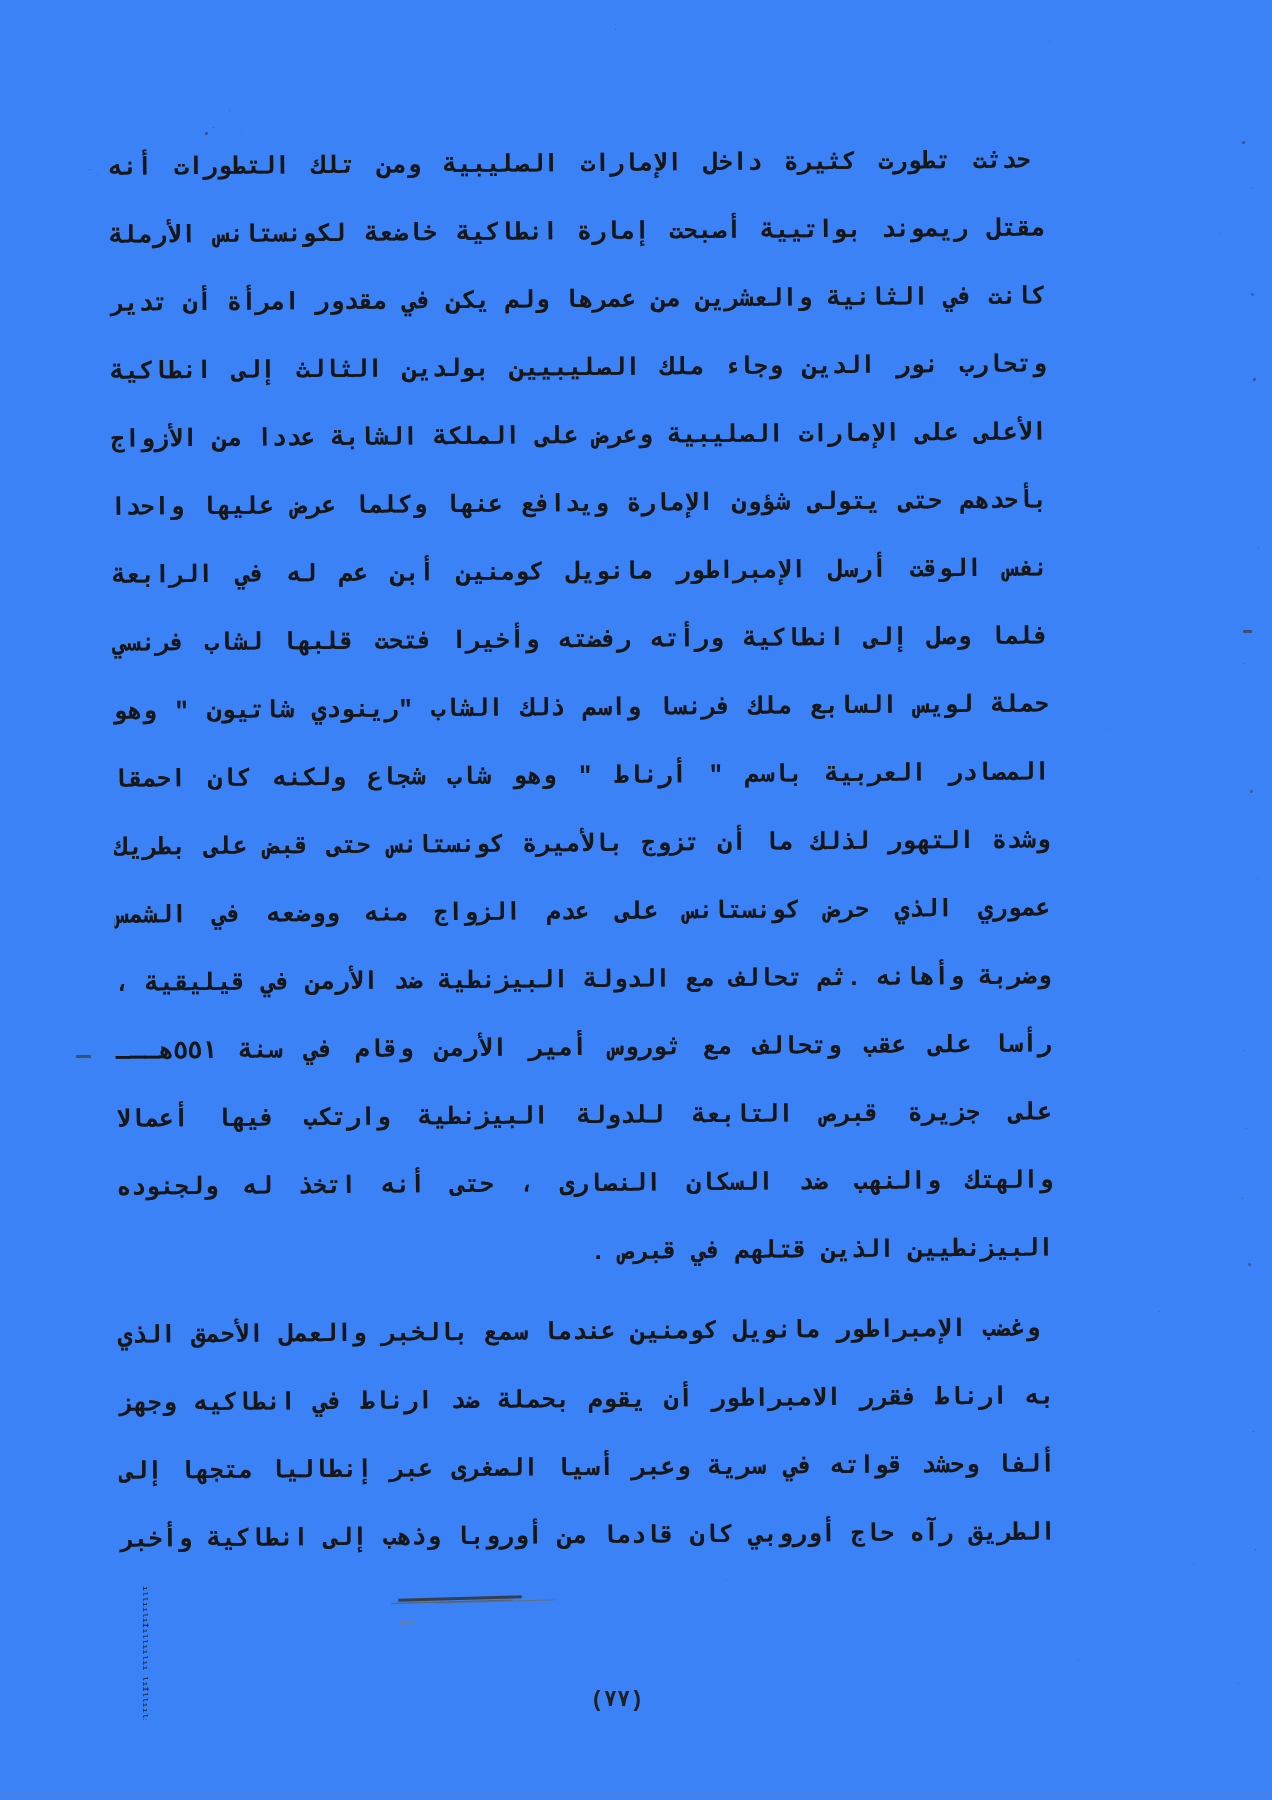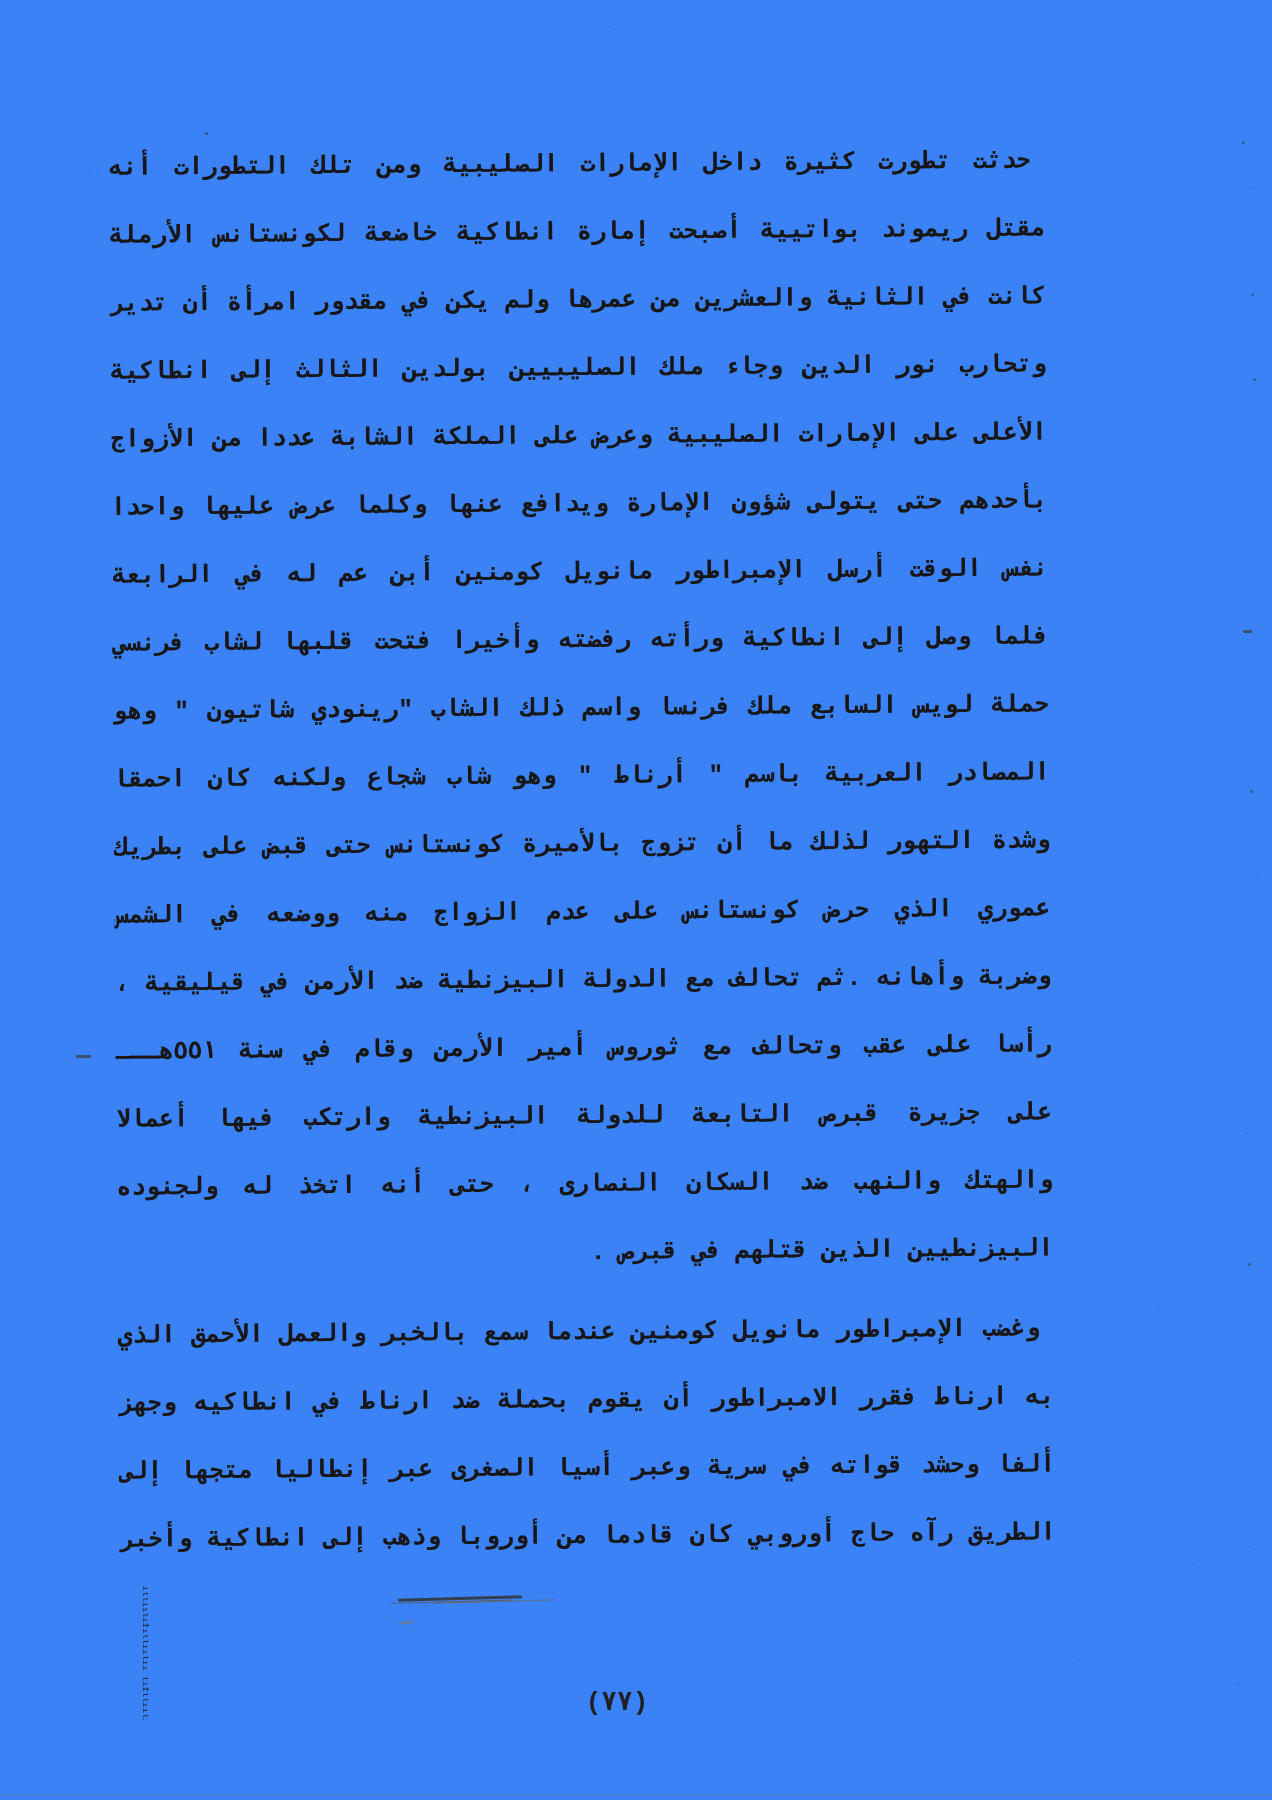--- a/index.html
+++ b/index.html
@@ -34,21 +34,21 @@
     text-align:justify;
     text-align-last:justify;
   }
   .line.opening{text-align-last:right;padding-right:14px;}
   .line.closing{text-align-last:right;}
   .page-number{
     position:absolute;
     top:1686px;left:0;right:38px;
     text-align:center;
     direction:rtl;
-    font-size:26px;
+    font-size:22px;
     font-weight:bold;
     color:#202020;
     letter-spacing:2px;
   }
   .side-stamp{
     position:absolute;
     left:140px;top:1586px;
     height:134px;
     writing-mode:vertical-rl;
     font-size:8px;

